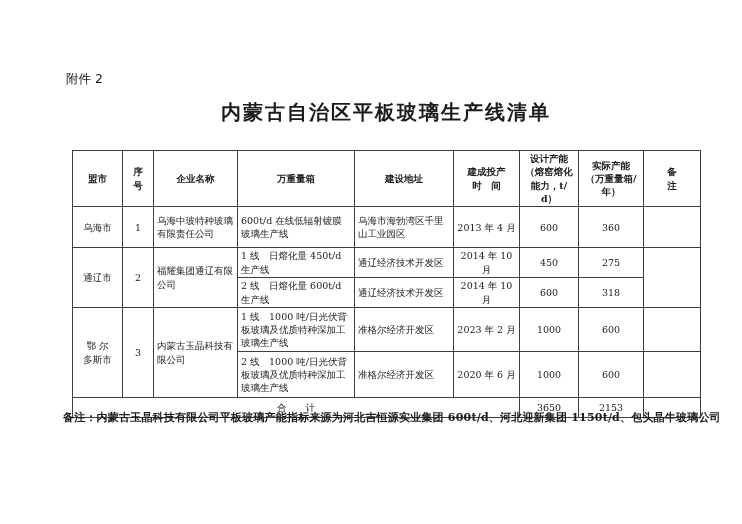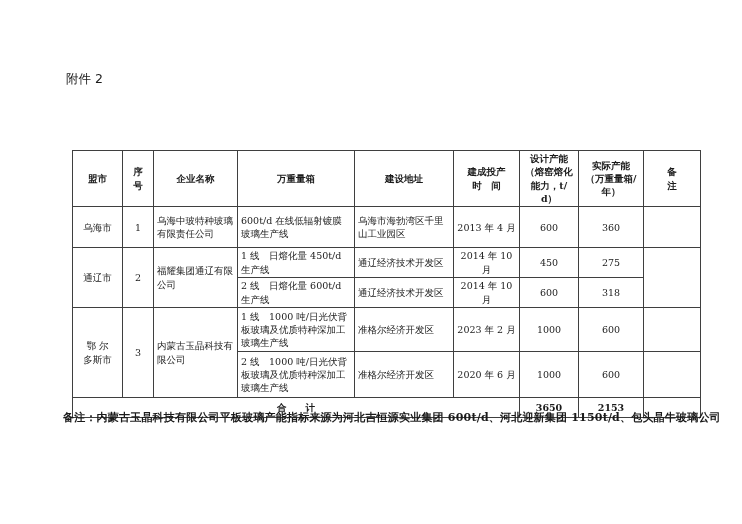--- a/index.html
+++ b/index.html
@@ -43,34 +43,35 @@
   }
   .c { text-align:center; }
   .l { text-align:left; }
   .pre { white-space:pre-line; }
   .hdr td { font-weight:bold; text-align:center; }
   .h-header { height:40px; }
   .h-r1 { height:41px; }
   .h-r2 { height:30px; }
   .h-r3a { height:44px; }
   .h-r3b { height:46px; }
-  .h-total { height:20px;font-weight:bold; }
+  .h-total { height:20px; }
   .footnote {
     position:absolute; left:63px; top:407px;
     font-size:11px; font-weight:bold;
     letter-spacing:0.2px;
   }
   .footnote div { white-space:nowrap; line-height:22px; }
 </style>
 </head>
 <body>
 
 <div class="attachment">附件 2</div>
 
 <div class="title-wrap">
+  <div class="doc-title">内蒙古自治区平板玻璃生产线清单</div>
 </div>
 
 <table class="main">
   <colgroup>
     <col style="width:50px">
       <col style="width:31px">
       <col style="width:84px">
     <col style="width:117px">
       <col style="width:99px">
       <col style="width:66px">

